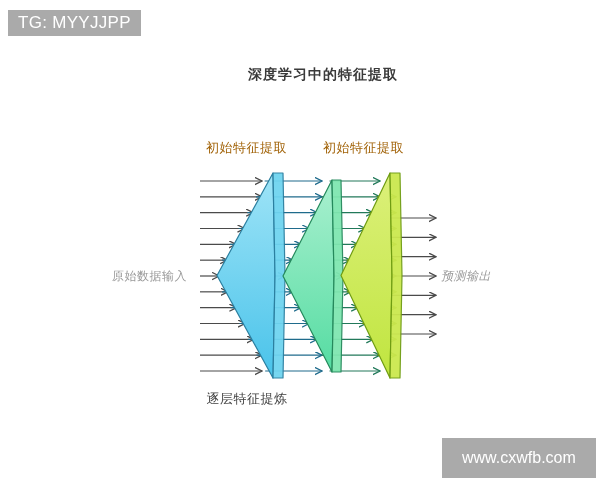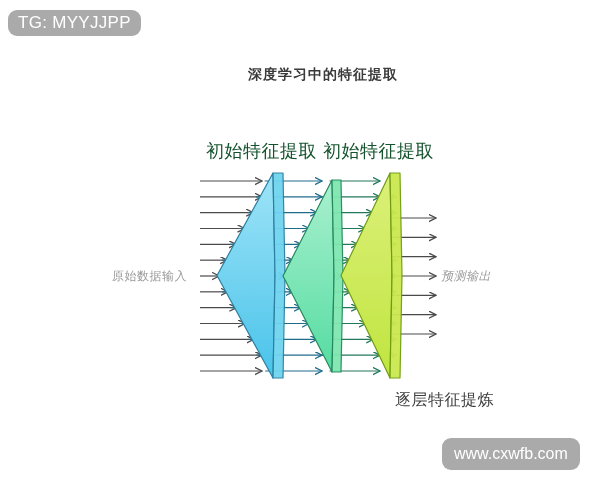--- a/index.html
+++ b/index.html
@@ -24,73 +24,72 @@
   }
   .wm {
     position: absolute;
     background: #aaaaaa;
     color: #ffffff;
     font-family: "Liberation Sans", "DejaVu Sans", sans-serif;
     font-weight: 400;
     white-space: nowrap;
     display: flex;
     align-items: center;
-    border-radius: 9px;
   }
   #wm-top {
     left: 8px;
     top: 10px;
     height: 26px;
     padding: 0 10px;
     font-size: 17px;
     letter-spacing: 0.3px;
   }
   #wm-bottom {
     left: 442px;
     top: 438px;
-    height: 32px;
-    padding: 0 12px;
+    height: 40px;
+    padding: 0 20px;
     font-size: 16px;
     justify-content: center;
   }
   #title {
     position: absolute;
     left: 0;
     top: 66px;
     width: 600px;
     text-align: center;
     font-size: 14px;
     font-weight: bold;
     color: #3a3a3a;
     letter-spacing: 1px;
     padding-left: 23px;
   }
   .stage-label {
     position: absolute;
-    font-size: 18px;
-    color: #14532d;
+    font-size: 13px;
+    color: #a16207;
     white-space: nowrap;
     letter-spacing: 0.5px;
   }
   .side-label {
     position: absolute;
     font-size: 12px;
     color: #9a9a9a;
     white-space: nowrap;
     letter-spacing: 0.5px;
   }
   #label-stage-0 { left: 206px; top: 139px; }
   #label-stage-1 { left: 323px; top: 139px; }
   #label-input  { left: 112px; top: 268px; }
   #label-output { left: 441px; top: 268px; font-style: italic; }
   #label-bottom {
     position: absolute;
     left: 0; top: 390px; width: 494px;
-    text-align: right;
-    font-size: 16px;
+    text-align: center;
+    font-size: 13px;
     color: #404040;
     letter-spacing: 0.5px;
   }
 </style>
 </head>
 <body>
 
 <div id="wm-top" class="wm">
   <span>TG: MYYJJPP</span>
 </div>

